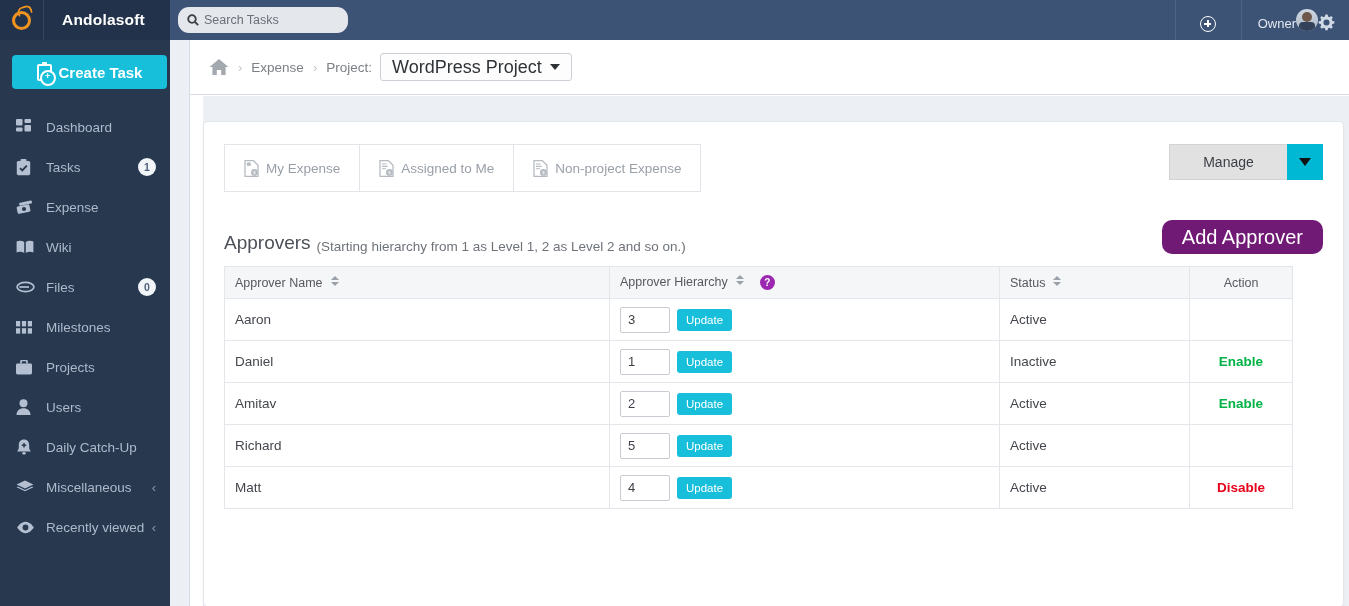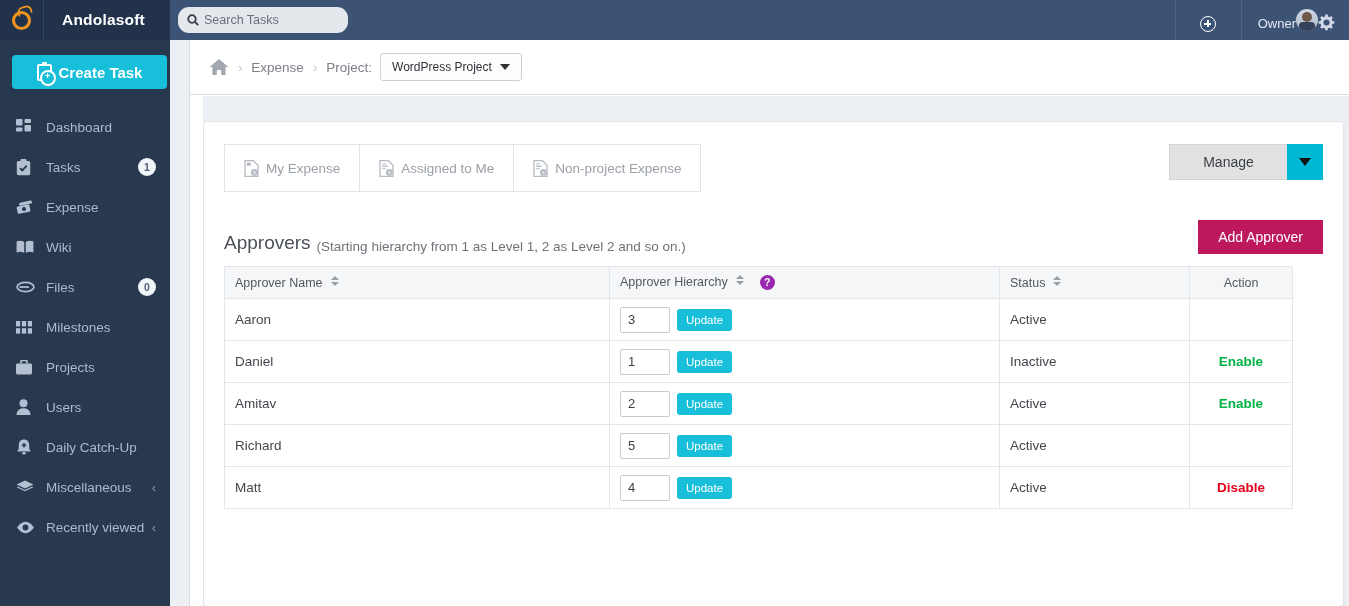--- a/index.html
+++ b/index.html
@@ -158,21 +158,21 @@
     border-bottom: 1px solid #d9dde3;
   }
   .home-ico { color: #a4a9b0; display: flex; }
   .bc-sep { color: #c3c7cd; font-size: 13px; margin: 0 9px; }
   .bc-text { color: #7b7f86; font-size: 13.5px; }
   .project-select {
     margin-left: 8px; height: 28px; padding: 0 11px;
     border: 1px solid #ccd0d6; border-radius: 3px; background: #fdfdfd;
     display: flex; align-items: center; gap: 8px; cursor: pointer;
   }
-  .project-select-label { font-size: 12px; color: #2e3338; }
+  .project-select-label { font-size: 18px; color: #2e3338; }
   .caret-dark {
     width: 0; height: 0; border-left: 5px solid transparent;
     border-right: 5px solid transparent; border-top: 6px solid #2e3338;
   }
 
   
   .main {
     position: absolute; left: 203px; top: 96px;
     width: 1158px; height: 510px; background: #eceff4;
     padding: 25px 17px 0 0;
@@ -214,22 +214,22 @@
     border-right: 6px solid transparent; border-top: 8px solid #111;
   }
 
   
   .approvers-row {
     display: flex; align-items: flex-end; margin-top: 28px; height: 34px;
   }
   .approvers-title { font-size: 19px; color: #4b5058; }
   .approvers-note { font-size: 13.5px; color: #6e737a; margin-left: 6px; }
   .add-approver-btn {
-    margin-left: auto; background: #be185d; border: none; color: #fff;
-    font-size: 14px; height: 34px; padding: 0 20px; border-radius: 0;
+    margin-left: auto; background: #701a75; border: none; color: #fff;
+    font-size: 20px; height: 34px; padding: 0 20px; border-radius: 10px;
     cursor: pointer; font-family: "Liberation Sans", sans-serif;
   }
 
   
   table.approvers {
     margin-top: 12px; width: 1068px; border-collapse: collapse;
     table-layout: fixed;
   }
   table.approvers th, table.approvers td {
     border: 1px solid #e3e6ea; text-align: left;

